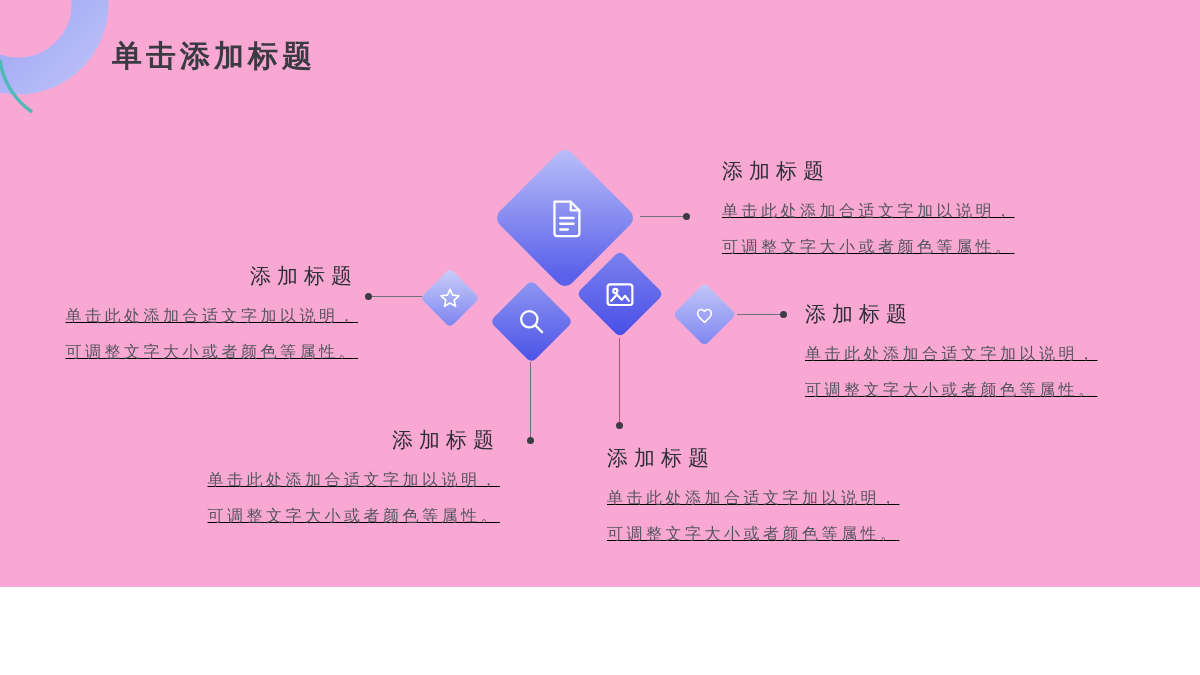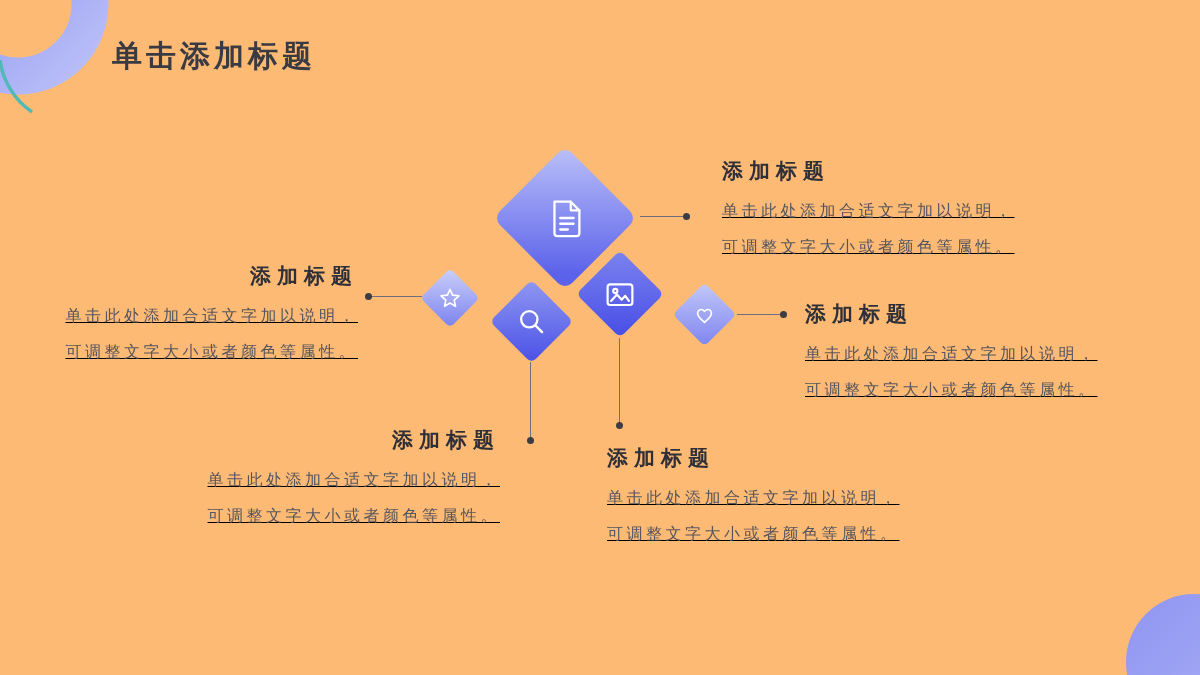--- a/index.html
+++ b/index.html
@@ -1,19 +1,19 @@
 <!DOCTYPE html>
 <html><head>
 <meta charset="utf-8">
 <style>
   * { margin: 0; padding: 0; box-sizing: border-box; }
   html, body { width: 1200px; height: 675px; }
   body { font-family: "Liberation Sans", "DejaVu Sans", sans-serif; background: #ffffff; }
 
-  .slide { position: relative; width: 1200px; height: 675px; background: #fdba74; overflow: hidden; }
+  .slide { position: relative; width: 1200px; height: 587px; background: #f9a8d4; overflow: hidden; }
 
   
   .decor-tl { position: absolute; left: 0; top: 0; }
   .decor-br { position: absolute; left: 1126px; top: 594px; width: 136px; height: 136px;
               border-radius: 50%; background: linear-gradient(135deg, #8f95f1, #abaff6); }
 
   
   .title { position: absolute; left: 112px; top: 36px; font-size: 30px; font-weight: 700;
            letter-spacing: 4px; color: #3a3a43; }
 
@@ -35,21 +35,21 @@
               background: linear-gradient(135deg, #c4c8f9 0%, #8188f0 95%); z-index: 2; }
 
   
   .cline { position: absolute; background: #70707a; z-index: 0; }
   .cline.h { height: 1.4px; }
   .cline.v { width: 1.4px; }
   .cdot { position: absolute; width: 7px; height: 7px; border-radius: 50%; background: #3c3c44; z-index: 0; }
 
   
   .tb { position: absolute; }
-  .tb-title { font-size: 21px; font-weight: 700; letter-spacing: 6px; color: #2f2f38; }
+  .tb-title { font-size: 21px; font-weight: 400; letter-spacing: 6px; color: #2f2f38; }
   .tb-line { font-size: 16px; letter-spacing: 3.5px; color: #55555e; line-height: 36px; }
   .tb-body { margin-top: 8px; text-decoration: underline; }
   .tb.align-r { text-align: right; }
 </style>
 </head>
 <body>
 
 <div class="slide">
 
   <svg class="decor-tl" width="140" height="140" viewBox="0 0 140 140">

